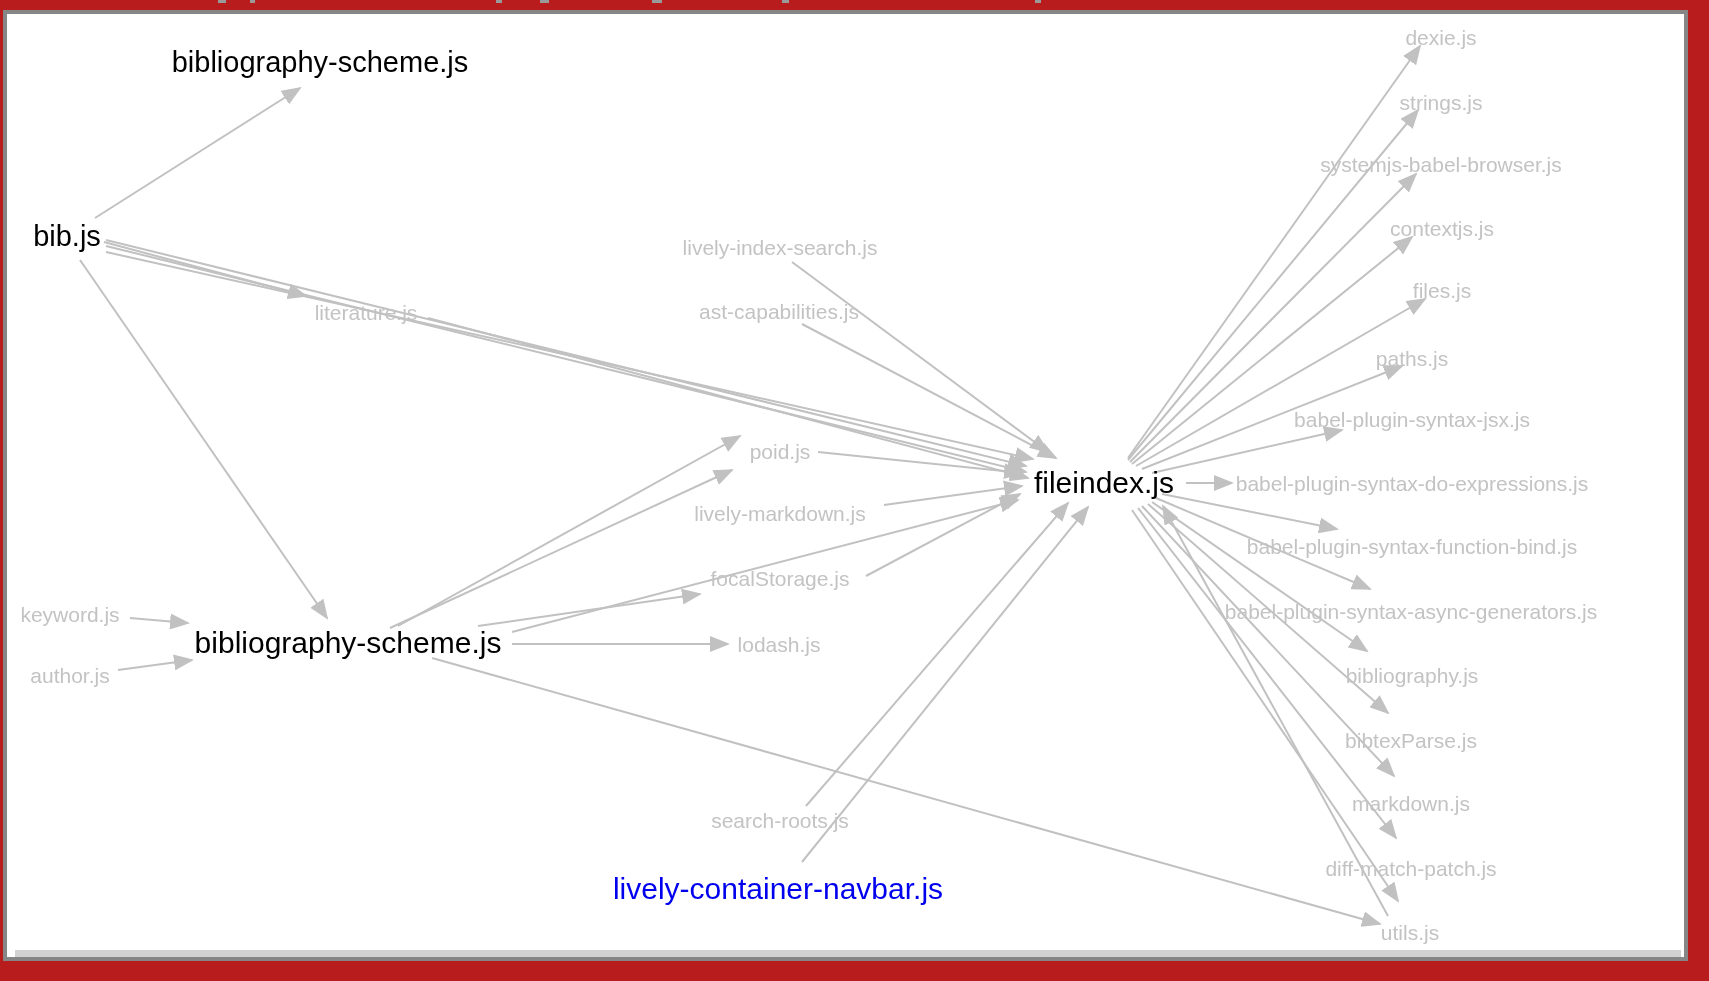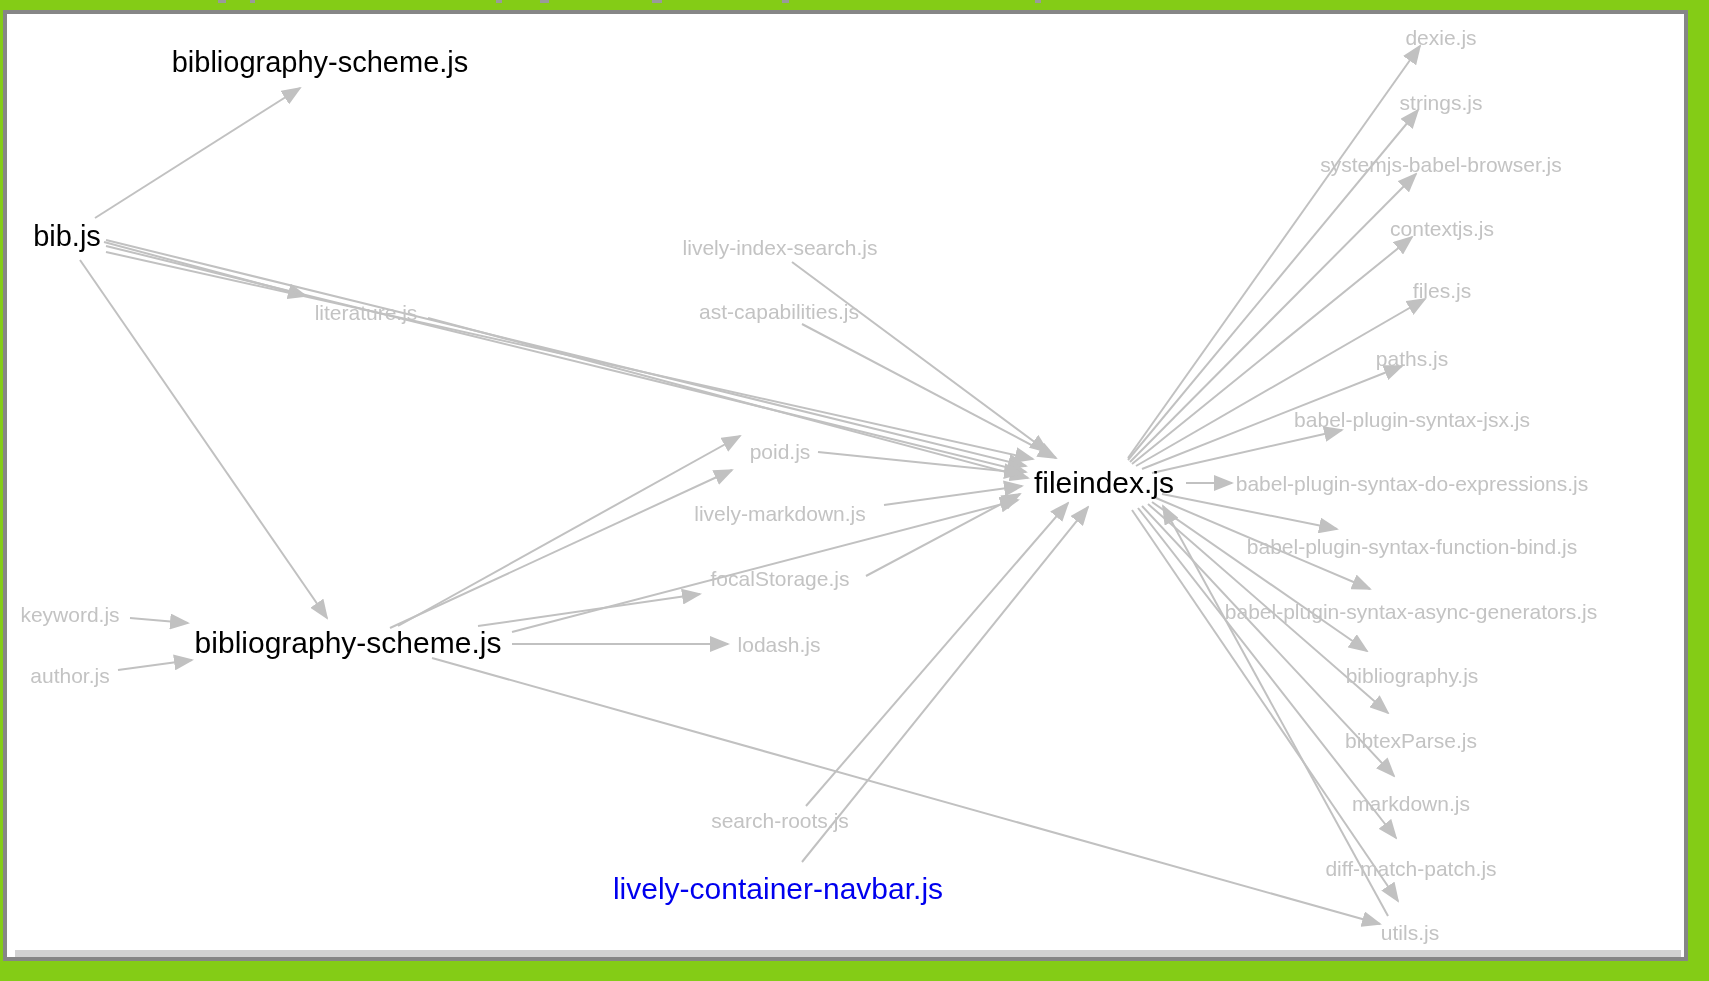--- a/index.html
+++ b/index.html
@@ -28,21 +28,21 @@
     left: 15px; top: 950px;
     width: 1666px; height: 7px;
     background: #d2d2d2;
   }
   #graph-svg { position: absolute; left: 0; top: 0; }
   #graph-svg text { cursor: pointer; }
 </style>
 </head>
 <body>
 
-<div id="screen" style="background: #84cc16;">
+<div id="screen" style="background: #b91c1c;">
 
   <div class="frag" style="left:218px; width:8px;"></div>
   <div class="frag" style="left:250px; width:5px;"></div>
   <div class="frag" style="left:496px; width:6px;"></div>
   <div class="frag" style="left:540px; width:9px;"></div>
   <div class="frag" style="left:652px; width:10px;"></div>
   <div class="frag" style="left:782px; width:7px;"></div>
   <div class="frag" style="left:1035px; width:6px;"></div>
 
   <div id="panel" style="border-color: rgb(134, 134, 134);"></div>

